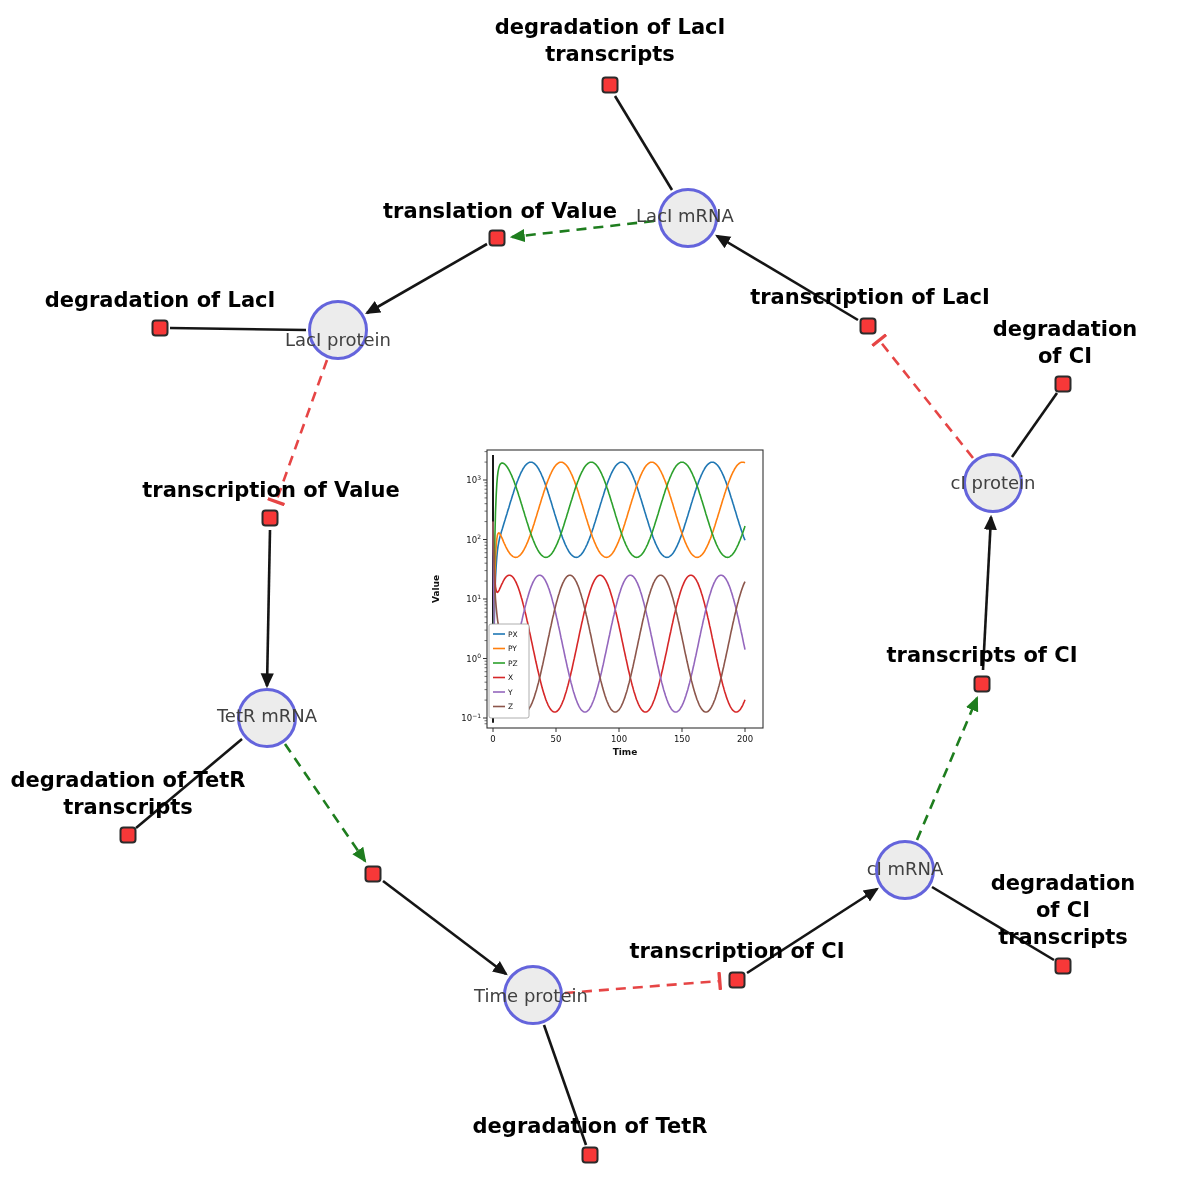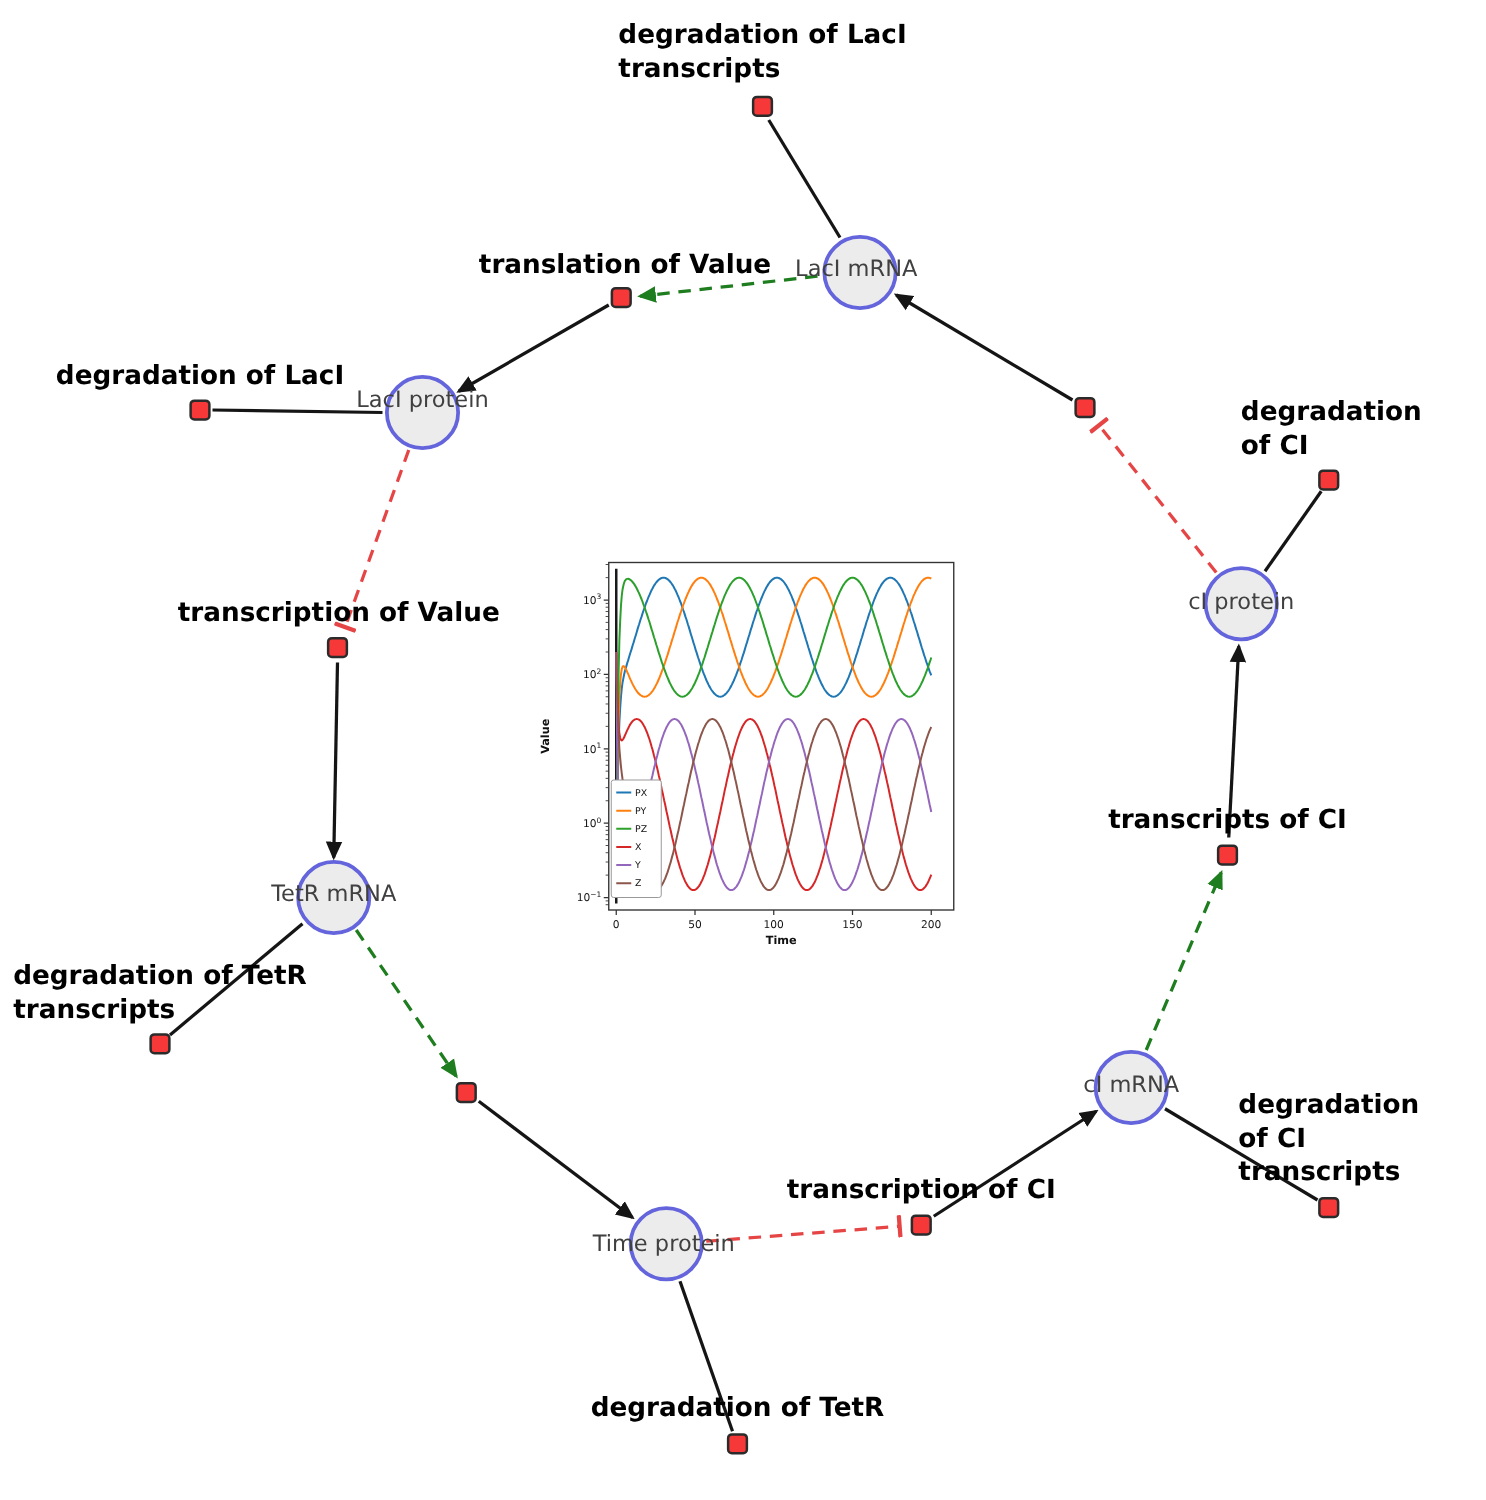--- a/index.html
+++ b/index.html
@@ -21,21 +21,21 @@
     background:var(--reaction-fill,#f73838);border:2px solid var(--reaction-border,#2b2b2b);
     transform:translate(-50%,-50%);box-sizing:border-box;cursor:pointer;
   }
   .slabel{
     position:absolute;transform:translate(-50%,-50%);
     font-size:18px;color:#404040;white-space:nowrap;
   }
   .rlabel{
     position:absolute;transform:translate(-50%,-100%);
     font-weight:bold;font-size:21px;color:#000;
-    white-space:pre-line;line-height:1.28;
+    white-space:pre-line;text-align:center;line-height:1.28;
   }
   #chart{position:absolute;left:425px;top:440px;width:350px;height:320px;background:#fff;}
   #chart-svg text{font-family:"DejaVu Sans", sans-serif;fill:#111;}
 </style>
 </head>
 <body>
 
 <div id="canvas">
 
   <svg id="edges" width="1189" height="1200" viewBox="0 0 1189 1200">
@@ -75,21 +75,21 @@
   </svg>
 
   <div class="cnode" style="left:688px;top:218px"></div>
   <div class="cnode" style="left:338px;top:330px"></div>
   <div class="cnode" style="left:267px;top:718px"></div>
   <div class="cnode" style="left:533px;top:995px"></div>
   <div class="cnode" style="left:905px;top:870px"></div>
   <div class="cnode" style="left:993px;top:483px"></div>
 
   <div class="slabel" style="left:685px;top:215px">LacI mRNA</div>
-  <div class="slabel" style="left:338px;top:320px">LacI protein</div>
+  <div class="slabel" style="left:338px;top:339px">LacI protein</div>
   <div class="slabel" style="left:267px;top:715px">TetR mRNA</div>
   <div class="slabel" style="left:531px;top:995px">Time protein</div>
   <div class="slabel" style="left:905px;top:868px">cI mRNA</div>
   <div class="slabel" style="left:993px;top:482px">cI protein</div>
 
   <div class="rnode" style="left:610px;top:85px"></div>
   <div class="rnode" style="left:497px;top:238px"></div>
   <div class="rnode" style="left:160px;top:328px"></div>
   <div class="rnode" style="left:868px;top:326px"></div>
   <div class="rnode" style="left:1063px;top:384px"></div>
@@ -98,20 +98,21 @@
   <div class="rnode" style="left:373px;top:874px"></div>
   <div class="rnode" style="left:590px;top:1155px"></div>
   <div class="rnode" style="left:737px;top:980px"></div>
   <div class="rnode" style="left:1063px;top:966px"></div>
   <div class="rnode" style="left:982px;top:684px"></div>
 
   <div class="rlabel" style="left:610px;top:68px">degradation of LacI
 transcripts</div>
   <div class="rlabel" style="left:500px;top:225px">translation of Value</div>
   <div class="rlabel" style="left:160px;top:314px">degradation of LacI</div>
+  <div class="rlabel" style="left:870px;top:311px">transcription of LacI</div>
   <div class="rlabel" style="left:1065px;top:370px">degradation of CI</div>
   <div class="rlabel" style="left:271px;top:504px">transcription of Value</div>
   <div class="rlabel" style="left:128px;top:821px">degradation of TetR
 transcripts</div>
   <div class="rlabel" style="left:590px;top:1140px">degradation of TetR</div>
   <div class="rlabel" style="left:737px;top:965px">transcription of CI</div>
   <div class="rlabel" style="left:1063px;top:951px">degradation of CI
 transcripts</div>
   <div class="rlabel" style="left:982px;top:669px">transcripts of CI</div>
 

